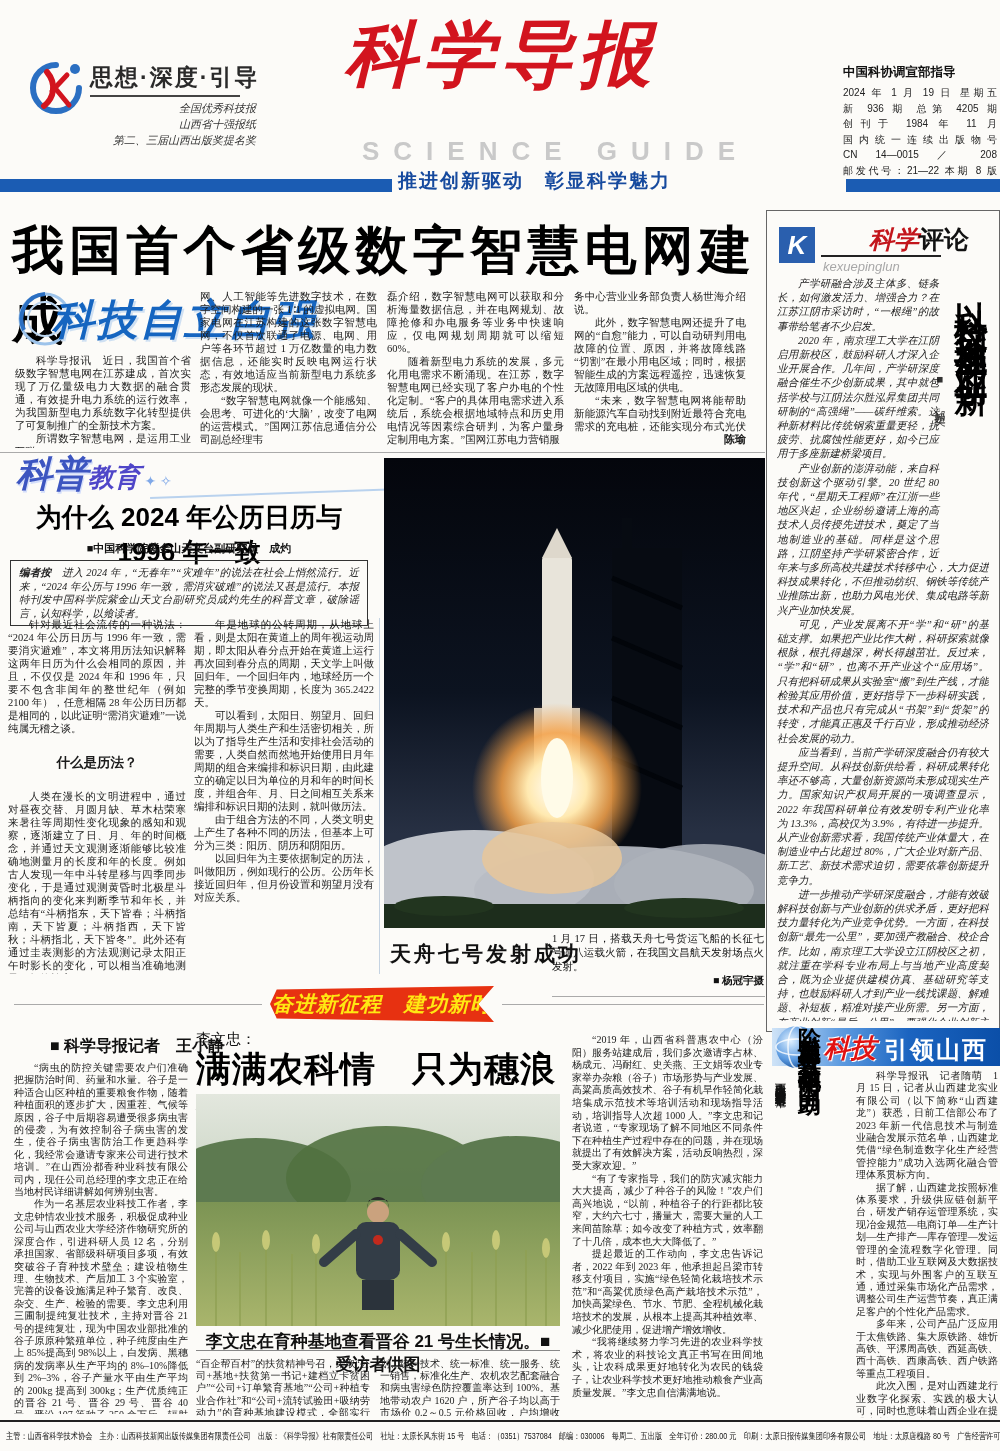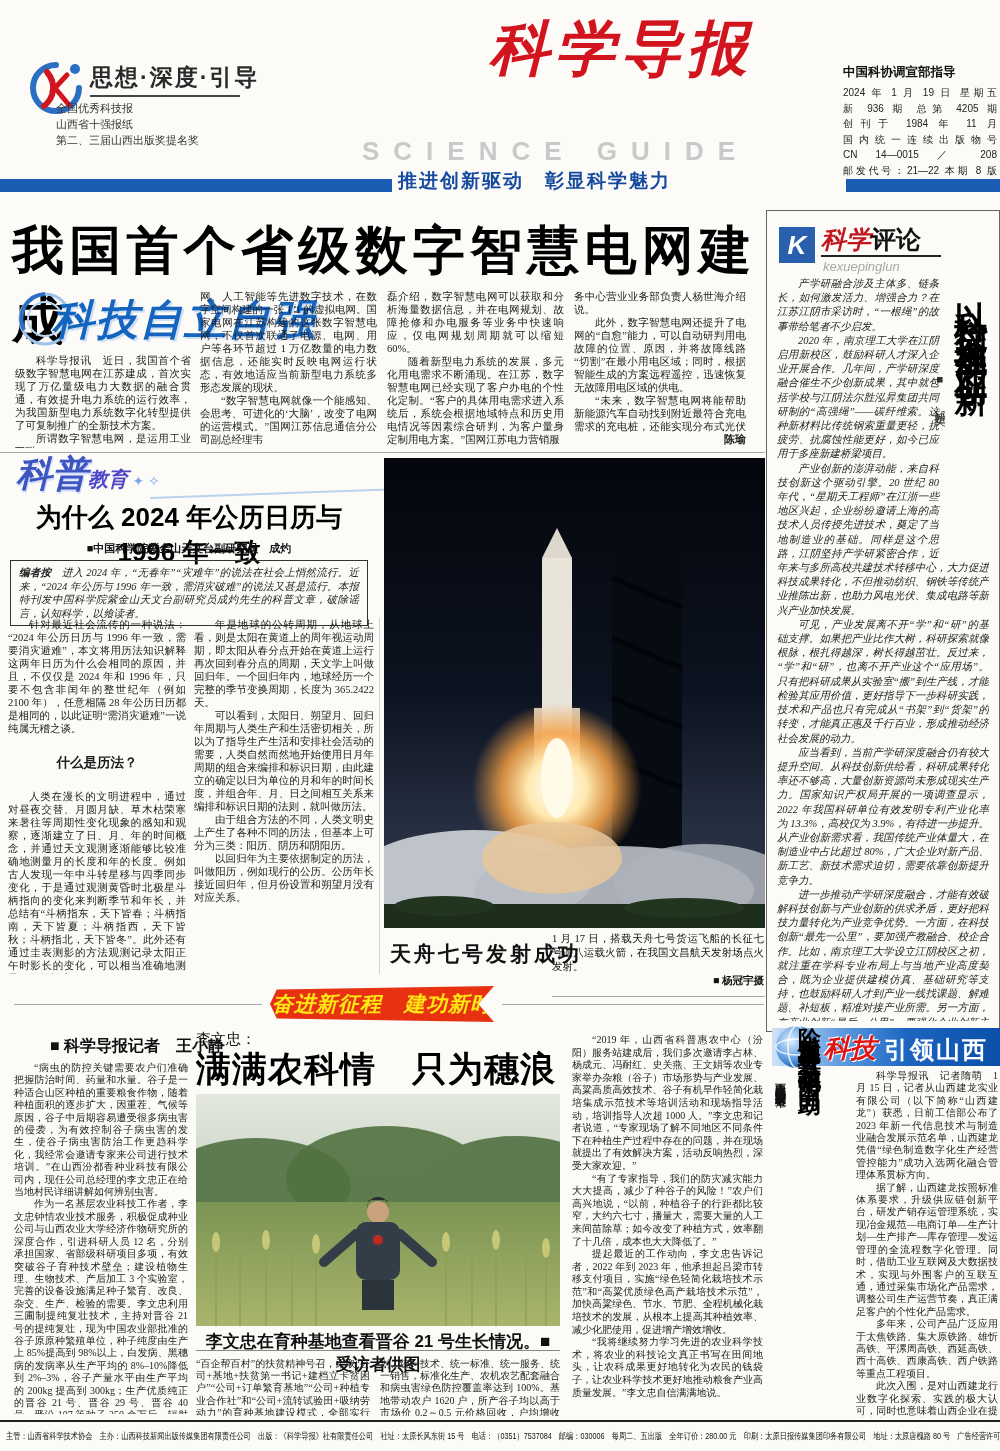--- a/index.html
+++ b/index.html
@@ -7,48 +7,48 @@
         font-family:"Liberation Sans",sans-serif;color:#111;}
   .abs{position:absolute;}
   .para{margin:0;text-indent:2em;text-align:justify;}
   .cont{text-indent:0;}
   .cont:empty{display:none;}
   .coltext{font-family:"Liberation Serif",serif;font-size:10.5px;line-height:13px;color:#1b1b1b;
            text-align:justify;overflow:hidden;}
   .vtext{writing-mode:vertical-rl;text-orientation:upright;}
   
   .mast-slogan{font-size:23px;font-weight:700;letter-spacing:2px;color:#2a2a2a;}
-  .mast-honor p{margin:0;font-size:11px;line-height:16px;text-align:left;color:#333;}
-  .paper-title{font-size:60px;font-weight:900;font-style:italic;letter-spacing:6px;color:#d2141e;
-               font-family:"Liberation Serif",serif;text-align:right;line-height:1.1;}
+  .mast-honor p{margin:0;font-size:11px;line-height:16px;text-align:right;color:#333;font-style:italic;}
+  .paper-title{font-size:72px;font-weight:900;font-style:italic;letter-spacing:6px;color:#d2141e;
+               font-family:"Liberation Serif",serif;text-align:center;line-height:1.1;}
   .paper-en{font-size:26px;font-weight:700;letter-spacing:14px;color:#c9c9c9;}
   .issue-info p{margin:0;font-size:10px;line-height:15.6px;color:#222;text-align:justify;text-align-last:justify;}
   .bluebar{background:#1b5cb3;height:13px;}
   .mast-banner{font-size:19px;font-weight:900;letter-spacing:2px;color:#164a9e;}
   
   .lead-headline{font-size:52px;font-weight:900;letter-spacing:1px;color:#000;text-align:justify;text-align-last:justify;}
   .lead-badge-text{font-size:42px;font-weight:900;font-style:italic;letter-spacing:2px;color:#1565c0;
                    text-shadow:2px 2px 0 #cfe0f2;margin-left:8px;}
   .lead-author{font-size:11px;font-weight:700;text-align:right;font-family:"Liberation Serif",serif;}
   .hairline{background:#aaa;}
   
   .comm-box{border:1px solid #666;}
   .comm-k{background:#2a5fae;color:#fff;font-size:26px;font-weight:900;font-style:italic;
           text-align:center;line-height:36px;}
-  .comm-cn1{font-size:25px;font-weight:900;font-style:italic;color:#c3161c;font-family:"Liberation Serif",serif;}
+  .comm-cn1{font-size:25px;font-weight:900;font-style:italic;color:#c3161c;font-family:"Liberation Serif",serif;margin-left:48px;}
   .comm-cn2{font-size:25px;font-weight:700;color:#111;font-family:"Liberation Serif",serif;}
   .comm-pinyin{font-size:13px;font-style:italic;color:#a8a8a8;}
   .comm-headline{font-size:33px;font-weight:900;letter-spacing:8px;color:#000;}
   .comm-author{font-size:11.5px;color:#333;letter-spacing:2px;}
   .comm-text{font-family:"Liberation Serif",serif;font-style:italic;font-size:10.5px;line-height:14.2px;
              text-align:justify;color:#222;overflow:hidden;}
   .comm-spacer{float:right;width:50px;height:280px;}
   
   .kepu-logo1{font-size:36px;font-weight:900;font-style:italic;color:#3c55c0;text-shadow:1px 2px 0 #d4defa;}
-  .kepu-logo2{font-size:20px;font-weight:900;font-style:italic;color:#4f46c8;}
+  .kepu-logo2{font-size:26px;font-weight:900;font-style:italic;color:#4f46c8;}
   .kepu-spark{color:#7fa8e8;font-size:14px;}
   .kepu-headline{font-size:26px;font-weight:900;text-align:center;color:#000;letter-spacing:0;}
   .kepu-byline{font-size:11px;font-weight:700;text-align:center;}
   .note-box{border:1.2px solid #333;padding:5px 8px;font-family:"Liberation Serif",serif;font-style:italic;
             font-size:10.5px;line-height:13.5px;text-align:justify;color:#222;}
   .note-label{font-weight:900;}
   .subhead{font-size:13.5px;font-weight:900;text-align:center;margin:21px 0;font-family:"Liberation Sans",sans-serif;}
   
   .pcap-title{font-size:21px;font-weight:900;letter-spacing:3px;}
   .pcap-text{font-family:"Liberation Serif",serif;font-size:10.5px;line-height:14px;text-align:justify;}

